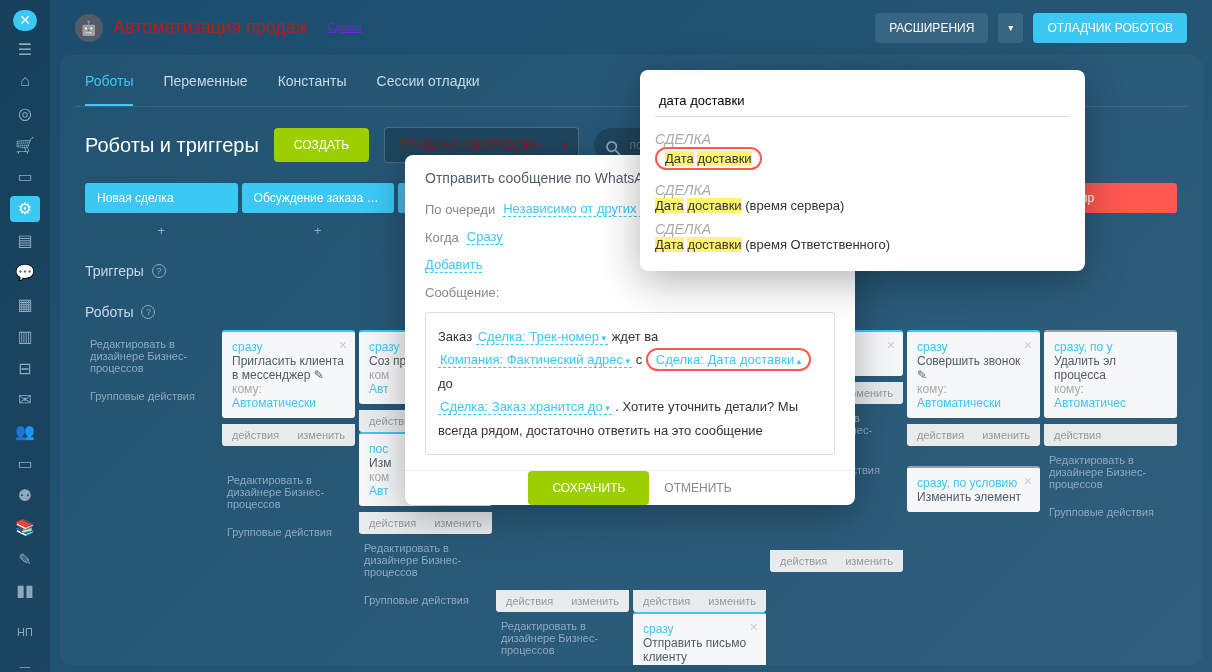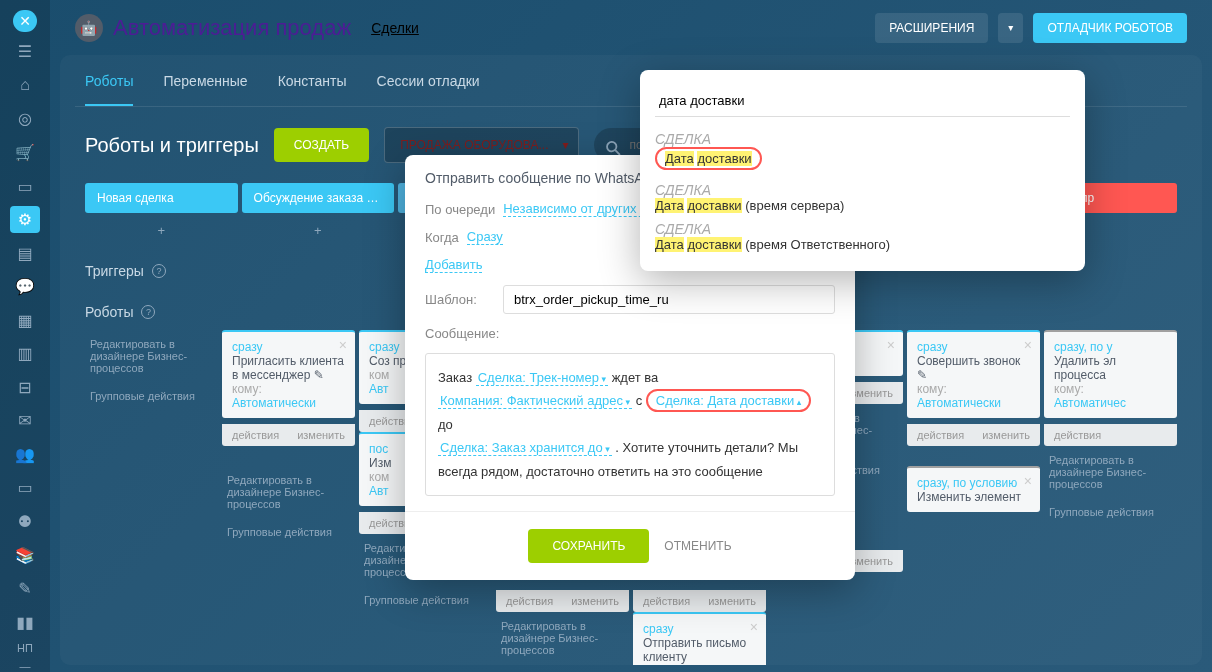--- a/index.html
+++ b/index.html
@@ -1,26 +1,26 @@
 <!DOCTYPE html>
 <html><head>
 <meta charset="utf-8">
 <style>
 * { box-sizing: border-box; margin: 0; padding: 0; }
 body { font-family: "Helvetica Neue", Arial, sans-serif; font-size: 13px; background: linear-gradient(135deg, #1a4d6d 0%, #2a5a7a 100%); width: 1212px; height: 672px; overflow: hidden; position: relative; color: #333; }
 .sidebar { position: absolute; left: 0; top: 0; width: 50px; height: 100%; background: rgba(0,0,0,0.15); display: flex; flex-direction: column; align-items: center; padding-top: 10px; gap: 6px; }
 .sidebar-icon { width: 30px; height: 30px; display: flex; align-items: center; justify-content: center; color: #8fa8bd; font-size: 16px; border-radius: 4px; cursor: pointer; }
 .sidebar-icon.active { background: #3bc8f5; color: white; }
 .sidebar-icon.close { background: #3bc8f5; color: white; border-radius: 12px; width: 24px; height: 24px; font-size: 14px; }
-.sidebar-text { color: #8fa8bd; font-size: 11px; }
+.sidebar-text { color: #8fa8bd; font-size: 11px; margin-top: 16px; }
 .main { position: absolute; left: 50px; top: 0; right: 0; bottom: 0; }
 .header { height: 55px; display: flex; align-items: center; padding: 0 25px; }
 .header-icon { width: 28px; height: 28px; background: #525c69; border-radius: 50%; display: flex; align-items: center; justify-content: center; color: white; margin-right: 10px; font-size: 14px; }
-.header-title { color: #4c1d95; font-size: 22px; font-weight: 300; }
-.header-sub { color: #000000; margin-left: 20px; font-size: 14px; text-decoration: underline; }
+.header-title { color: #b91c1c; font-size: 18px; font-weight: 300; }
+.header-sub { color: #6d28d9; margin-left: 20px; font-size: 10px; text-decoration: underline; }
 .header-right { margin-left: auto; display: flex; gap: 10px; }
 .btn-ext { background: rgba(255,255,255,0.1); color: white; padding: 8px 14px; border-radius: 4px; font-size: 12px; cursor: pointer; border: none; }
 .btn-debug { background: #3bc8f5; color: white; padding: 8px 14px; border-radius: 4px; font-size: 12px; cursor: pointer; border: none; }
 .btn-caret { background: rgba(255,255,255,0.1); color: white; padding: 8px 10px; border-radius: 4px; font-size: 10px; cursor: pointer; border: none; }
 .content { background: rgba(255,255,255,0.03); border-radius: 10px; margin: 0 10px; padding: 0 15px 15px; height: 610px; overflow: hidden; }
 .tabs { display: flex; gap: 30px; padding: 18px 10px 0; border-bottom: 1px solid rgba(255,255,255,0.1); }
 .tab { color: #c9d9e5; padding-bottom: 15px; cursor: pointer; font-size: 14px; }
 .tab.active { color: #3bc8f5; border-bottom: 2px solid #3bc8f5; }
 .section-title { color: white; font-size: 20px; font-weight: 300; padding: 20px 10px; display: flex; align-items: center; gap: 15px; }
 .btn-create { background: #9dcf00; color: white; padding: 10px 20px; border-radius: 4px; font-size: 12px; border: none; cursor: pointer; }
@@ -55,21 +55,21 @@
 .modal-body { padding: 0 20px 15px; }
 .form-row { display: flex; align-items: center; margin-bottom: 12px; font-size: 13px; }
 .form-label { color: #888; margin-right: 8px; }
 .form-value { color: #3bc8f5; border-bottom: 1px dashed #3bc8f5; cursor: pointer; }
 .form-input { border: 1px solid #ddd; padding: 6px 10px; border-radius: 3px; width: 100%; font-size: 13px; }
 .message-box { border: 1px solid #ddd; padding: 12px; border-radius: 3px; font-size: 13px; line-height: 1.8; color: #333; }
 .chip { color: #3bc8f5; border-bottom: 1px dashed #3bc8f5; cursor: pointer; padding: 0 2px; }
 .chip::after { content: " ▾"; font-size: 9px; }
 .chip.highlighted { border: 2px solid #ff5752; border-radius: 12px; padding: 2px 8px; border-bottom: 2px solid #ff5752; }
 .chip.highlighted::after { content: " ▴"; font-size: 9px; }
-.modal-footer { padding: 17px 20px; display: flex; gap: 15px; align-items: center; justify-content: center; border-top: 1px solid #eee; }
+.modal-footer { padding: 0 20px; display: flex; gap: 15px; align-items: center; justify-content: center; border-top: 1px solid #eee; }
 .btn-save { background: #9dcf00; color: white; padding: 10px 24px; border-radius: 4px; border: none; cursor: pointer; font-size: 12px; }
 .btn-cancel { background: none; color: #888; border: none; cursor: pointer; font-size: 12px; }
 
 .popup { position: absolute; top: 70px; left: 640px; width: 445px; background: white; border-radius: 8px; box-shadow: 0 10px 40px rgba(0,0,0,0.3); z-index: 20; padding: 15px; }
 .popup-search { width: 100%; border: none; border-bottom: 1px solid #ddd; padding: 8px 4px; font-size: 13px; outline: none; margin-bottom: 10px; }
 .popup-item { padding: 4px 0; font-size: 13px; }
 .popup-cat { color: #aaa; font-size: 14px; text-transform: uppercase; font-style: italic; }
 .popup-label .hl { background: #fff373; }
 .popup-item.boxed { border: 2px solid #ff5752; border-radius: 12px; padding: 2px 8px; display: inline-block; margin-bottom: 4px; }
 </style>
@@ -296,24 +296,20 @@
         <span class="form-value">Независимо от других робото</span>
       </div>
     <div class="form-row">
         <span class="form-label">Когда</span>
         <span class="form-value">Сразу</span>
       </div>
     <div class="form-row">
         <span class="form-value">Добавить</span>
       </div>
     <div class="form-row">
-        <span class="form-label" style="width:70px">Шаблон:</span>
-        <input class="form-input" style="flex: 1 1 0%;" value="btrx_order_pickup_time_ru">
-      </div>
-    <div class="form-row">
         <span class="form-label">Сообщение:</span>
       </div>
     <div class="message-box">
       <span>Заказ</span>
       <span class="chip">Сделка: Трек-номер</span>
       <span>  ждет ва</span><br>
       <span class="chip">Компания: Фактический адрес</span>
       <span> с </span>
       <span class="chip highlighted">Сделка: Дата доставки</span>
       <span> до</span><br>

